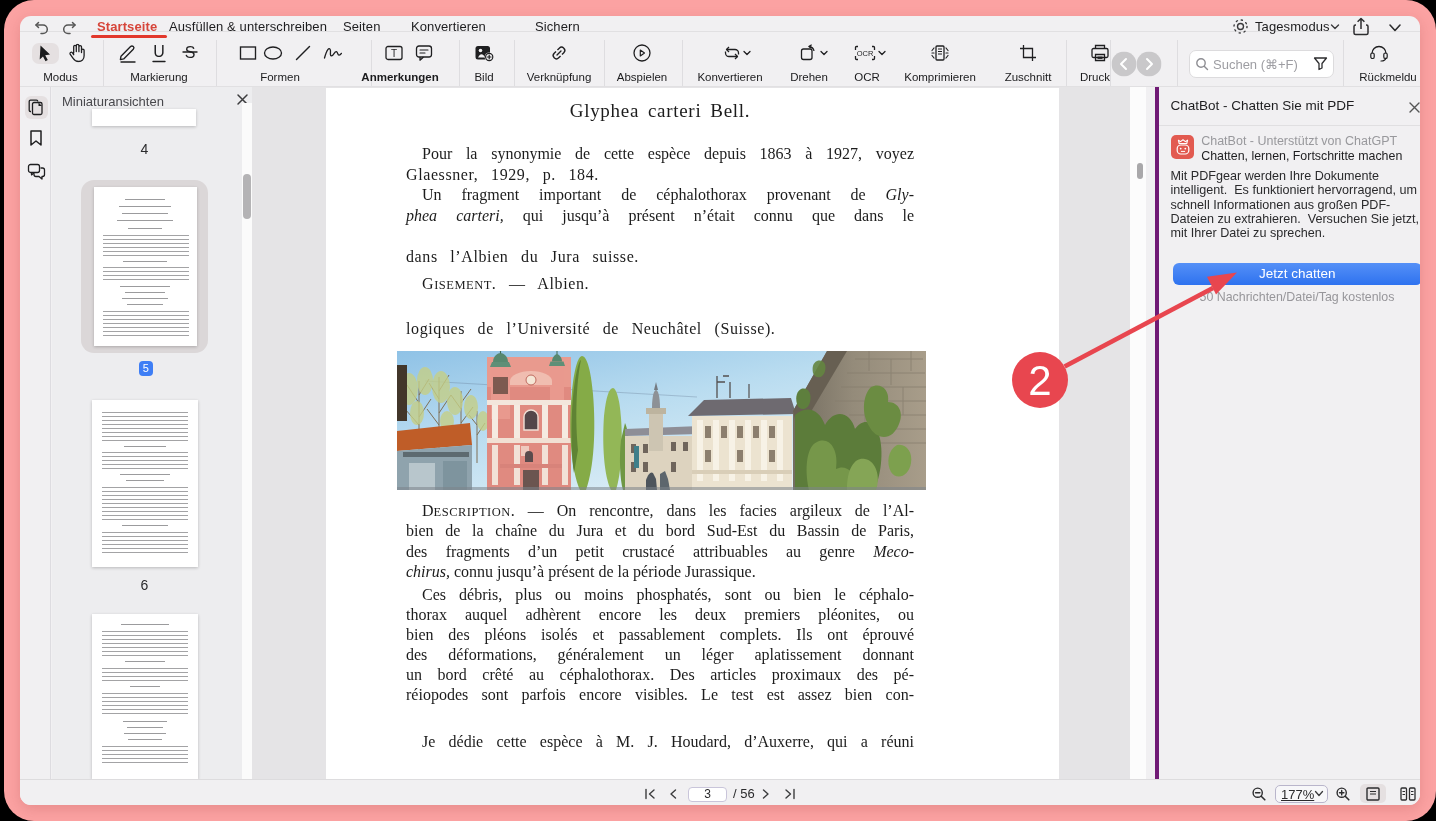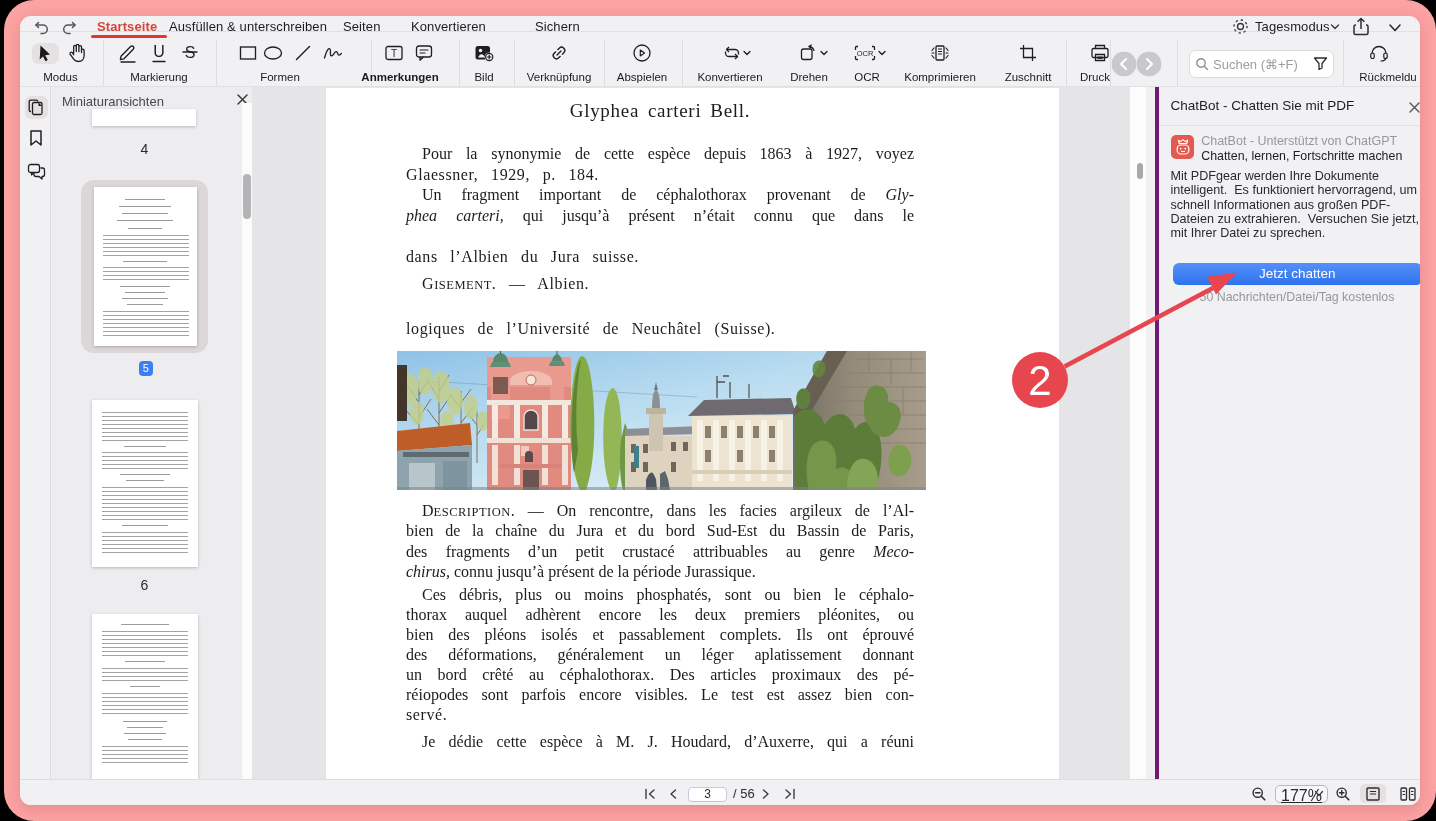--- a/index.html
+++ b/index.html
@@ -446,21 +446,20 @@
         <div class="dl" style="top:412.4px;text-indent:16px;">D<span class="sc">ESCRIPTION</span>. — On rencontre, dans les facies argileux de l’Al-</div>
         <div class="dl" style="top:432.8px;">bien de la chaîne du Jura et du bord Sud-Est du Bassin de Paris,</div>
         <div class="dl" style="top:453.2px;">des fragments d’un petit crustacé attribuables au genre <span class="it">Meco-</span></div>
         <div class="dl n" style="top:473.6px;word-spacing:0;letter-spacing:0;"><span class="it">chirus,</span> connu jusqu’à présent de la période Jurassique.</div>
         <div class="dl" style="top:516.6px;">thorax auquel adhèrent encore les deux premiers pléonites, ou</div>
         <div class="dl" style="top:496.3px;text-indent:16px;">Ces débris, plus ou moins phosphatés, sont ou bien le céphalo-</div>
         <div class="dl" style="top:556.4px;">des déformations, généralement un léger aplatissement donnant</div>
         <div class="dl" style="top:536.5px;">bien des pléons isolés et passablement complets. Ils ont éprouvé</div>
         <div class="dl" style="top:576.7px;">un bord crêté au céphalothorax. Des articles proximaux des pé-</div>
         <div class="dl" style="top:596.7px;">réiopodes sont parfois encore visibles. Le test est assez bien con-</div>
-        <div class="dl n" style="top:616.6px;">servé.</div>
         <div class="dl" style="top:643.7px;text-indent:16px;">Je dédie cette espèce à M. J. Houdard, d’Auxerre, qui a réuni</div>
       </div>
       <div class="abs" style="left:878px;top:0;width:16px;height:692px;background:#fcfcfc;"></div>
       <div class="abs" style="left:885px;top:76px;width:6px;height:16px;background:#a9a8aa;border-radius:3px;"></div>
     </div>
     <div class="rpanel" id="rpanel">
       <div class="abs" style="left:11.5px;top:11px;font-size:13.5px;color:#1d1d1f;">ChatBot - Chatten Sie mit PDF</div>
       <svg class="abs" style="left:249px;top:14px;" width="13" height="13" viewBox="0 0 13 13">
         <path d="M2 2 L11 11 M11 2 L2 11" stroke="#555" stroke-width="1.4" stroke-linecap="round"></path>
       </svg>
@@ -497,21 +496,21 @@
     <svg class="ticon" style="left:770px;top:13.5px;" width="13" height="13" viewBox="0 0 13 13">
       <path d="M10.5 2 V11" stroke="#3c3c3e" stroke-width="1.4" stroke-linecap="round"></path>
       <path d="M2.5 2.5 L7 6.5 L2.5 10.5" fill="none" stroke="#3c3c3e" stroke-width="1.4" stroke-linecap="round" stroke-linejoin="round"></path>
     </svg>
     <svg class="ticon" style="left:1239.4px;top:13.5px;" width="15" height="15" viewBox="0 0 15 15">
       <circle cx="6.2" cy="6.2" r="4.6" fill="none" stroke="#2d2d2f" stroke-width="1.4"></circle>
       <path d="M4 6.2 h4.4" stroke="#2d2d2f" stroke-width="1.4" stroke-linecap="round"></path>
       <path d="M9.7 9.7 L13.3 13.3" stroke="#2d2d2f" stroke-width="1.6" stroke-linecap="round"></path>
     </svg>
     <div class="abs" style="left:1255px;top:4.5px;width:52.7px;height:18.4px;background:#f7f7f9;border:1px solid #b9b5cb;border-radius:5px;"></div>
-    <div class="abs" style="left:1261px;top:7px;font-size:16px;color:#2a2a2c;text-decoration:underline;">177%</div>
+    <div class="abs" style="left:1261px;top:7px;font-size:13px;color:#2a2a2c;text-decoration:underline;">177%</div>
     <svg class="abs" style="left:1294px;top:10px;" width="10" height="8" viewBox="0 0 10 8">
       <path d="M1.5 1.5 L5 5.5 L8.5 1.5" fill="none" stroke="#3c3c3e" stroke-width="1.3" stroke-linecap="round" stroke-linejoin="round"></path>
     </svg>
     <svg class="ticon" style="left:1322.5px;top:13.5px;" width="15" height="15" viewBox="0 0 15 15">
       <circle cx="6.2" cy="6.2" r="4.6" fill="none" stroke="#2d2d2f" stroke-width="1.4"></circle>
       <path d="M4 6.2 h4.4 M6.2 4 v4.4" stroke="#2d2d2f" stroke-width="1.4" stroke-linecap="round"></path>
       <path d="M9.7 9.7 L13.3 13.3" stroke="#2d2d2f" stroke-width="1.6" stroke-linecap="round"></path>
     </svg>
     <div class="abs" style="left:1339.7px;top:4px;width:26.3px;height:19.3px;background:#e5e0e1;border-radius:5px;"></div>
     <svg class="ticon" style="left:1353px;top:13.6px;" width="16" height="16" viewBox="0 0 16 16">

